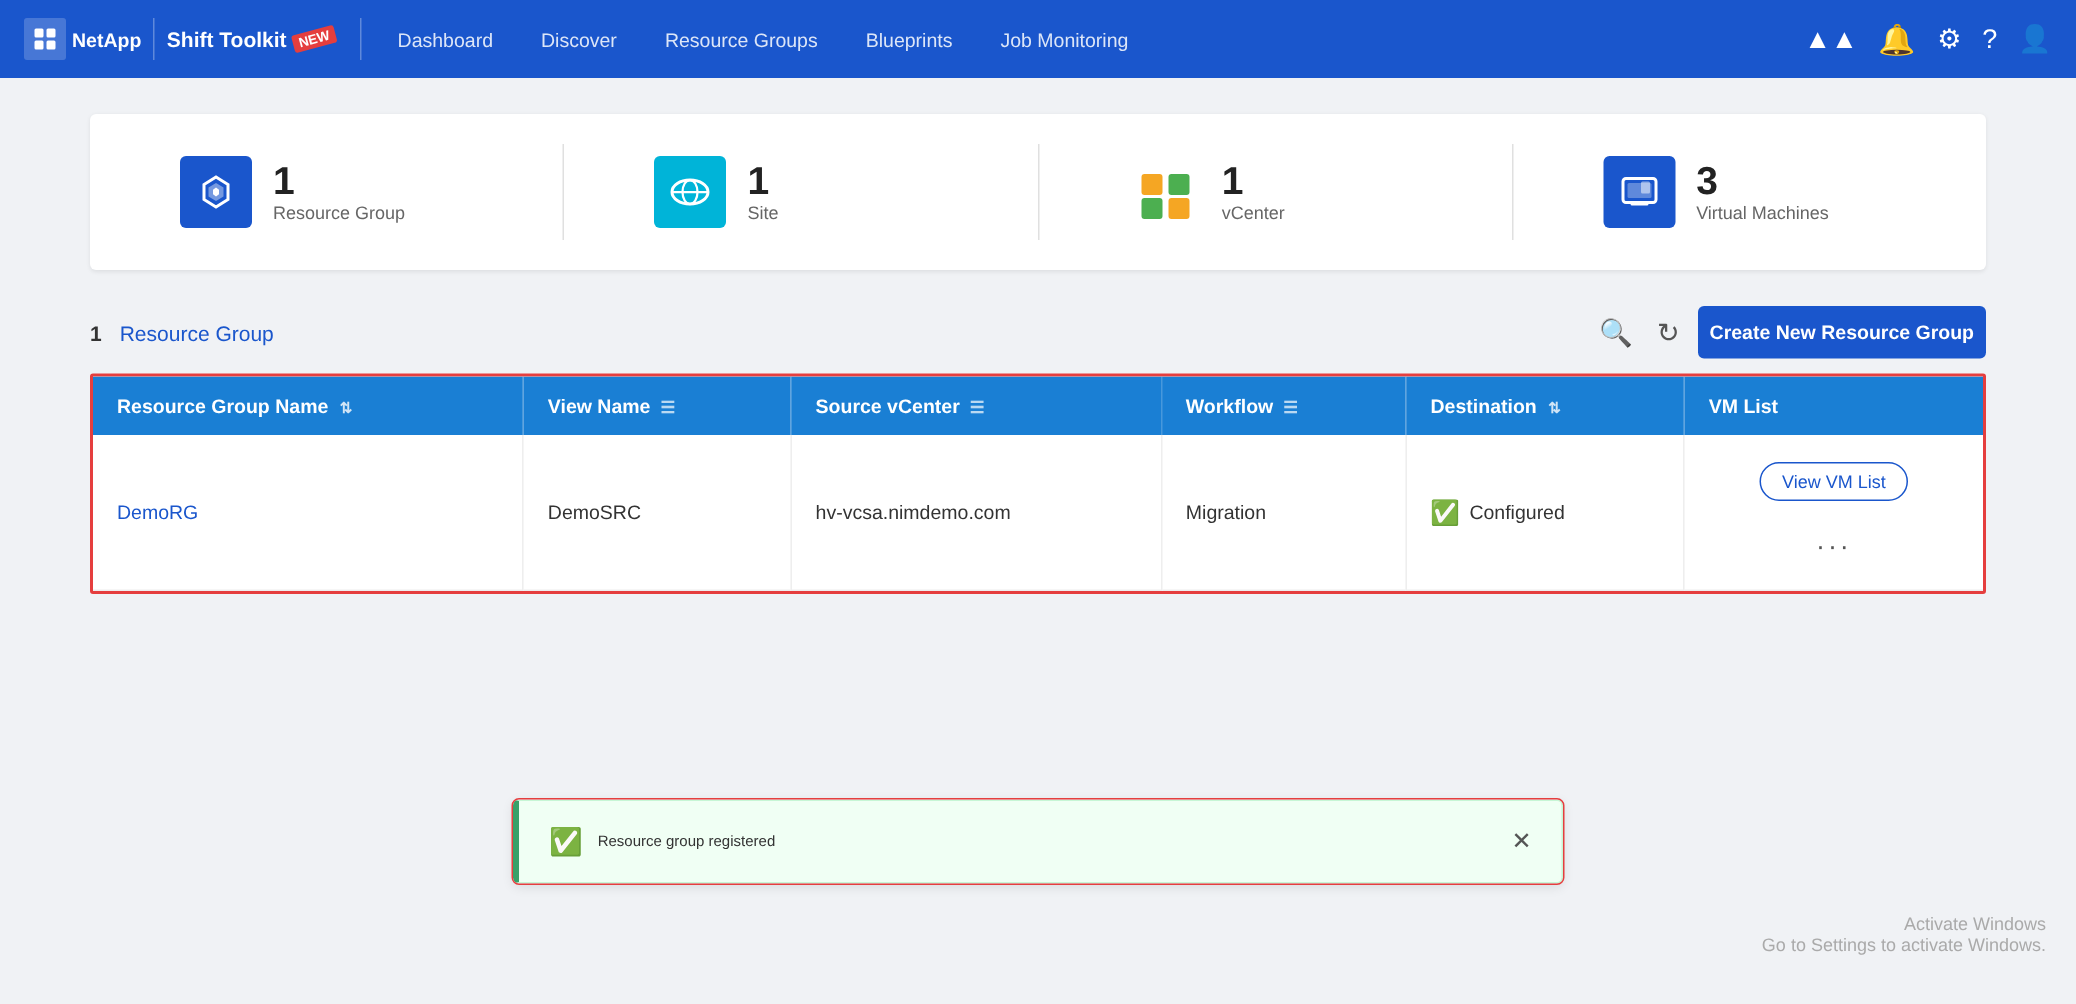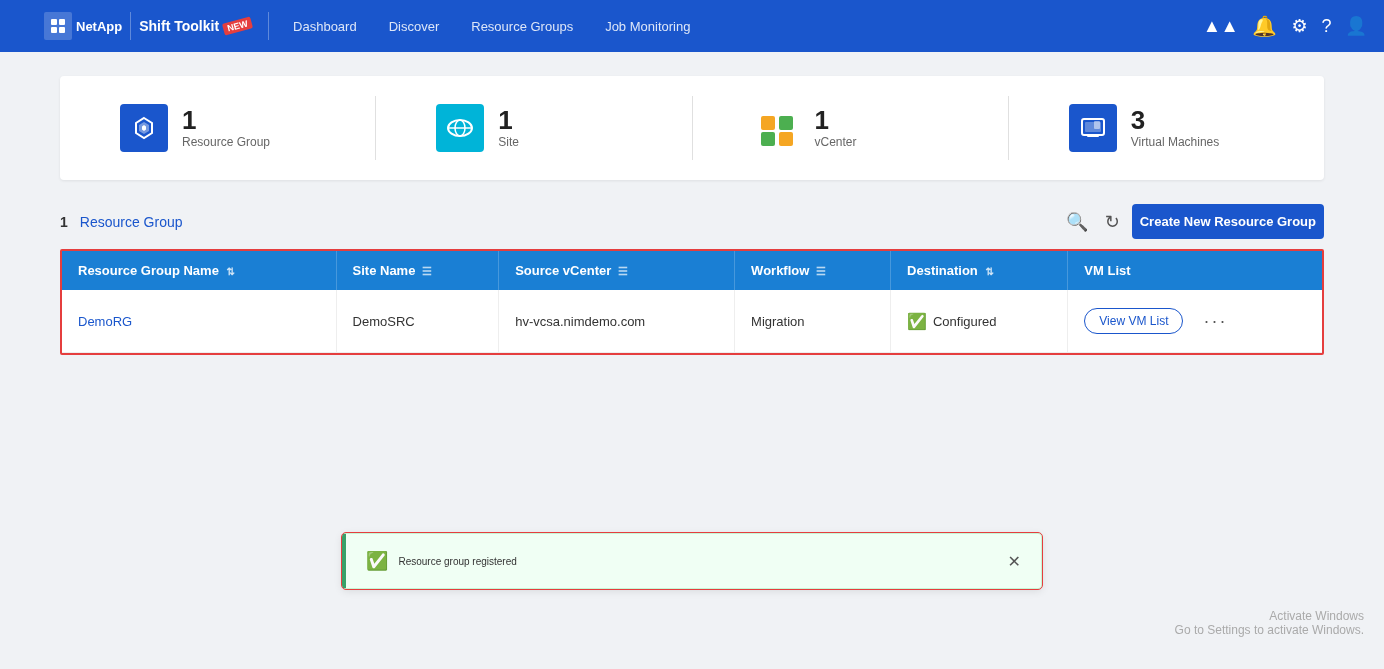--- a/index.html
+++ b/index.html
@@ -20,21 +20,20 @@
       padding: 0 16px;
       gap: 0;
     }
     .netapp-logo {
       display: flex;
       align-items: center;
       gap: 4px;
       color: white;
       font-size: 13px;
       font-weight: bold;
-      margin-left: 28px;
     }
     .shift-toolkit {
       color: white;
       font-size: 14px;
       font-weight: bold;
       margin-right: 8px;
       display: flex;
       align-items: center;
       gap: 4px;
     }
@@ -202,21 +201,21 @@
     .data-table tbody tr {
       background: white;
       border-bottom: 1px solid #eee;
     }
     .data-table td {
       padding: 18px 16px;
       font-size: 13px;
       color: #333;
       border-right: 1px solid #eee;
     }
-    .data-table td:last-child { border-right: none; }
+    .data-table td:last-child { border-right: none; flex-direction: column; }
     .link-cell {
       color: #1a56cc;
       cursor: pointer;
       font-weight: 500;
     }
     .status-cell {
       display: flex;
       align-items: center;
       gap: 6px;
       color: #333;
@@ -317,20 +316,21 @@
   <div class="nav-divider"></div>
   <div class="shift-toolkit">
     <span>Shift Toolkit</span>
     <span class="new-badge">NEW</span>
   </div>
   <div class="nav-divider"></div>
   <div class="nav-links">
     <a class="nav-link">Dashboard</a>
     <a class="nav-link">Discover</a>
     <a class="nav-link">Resource Groups</a>
+    <a class="nav-link">Blueprints</a>
     <a class="nav-link">Job Monitoring</a>
   </div>
   <div class="nav-actions">
     <span class="nav-icon">▲▲</span>
     <span class="nav-icon" style="font-size:20px;">🔔</span>
     <span class="nav-icon">⚙</span>
     <span class="nav-icon">?</span>
     <span class="nav-icon">👤</span>
   </div>
 </nav>
@@ -408,21 +408,21 @@
 
   <div class="table-container">
     <table class="data-table">
       <thead>
         <tr>
           <th>
             <span>Resource Group Name</span>
             <span class="sort-icon">⇅</span>
           </th>
           <th>
-            <span>Site Name</span>
+            <span>View Name</span>
             <span class="filter-icon">☰</span>
           </th>
           <th>
             <span>Source vCenter</span>
             <span class="filter-icon">☰</span>
           </th>
           <th>
             <span>Workflow</span>
             <span class="filter-icon">☰</span>
           </th>

